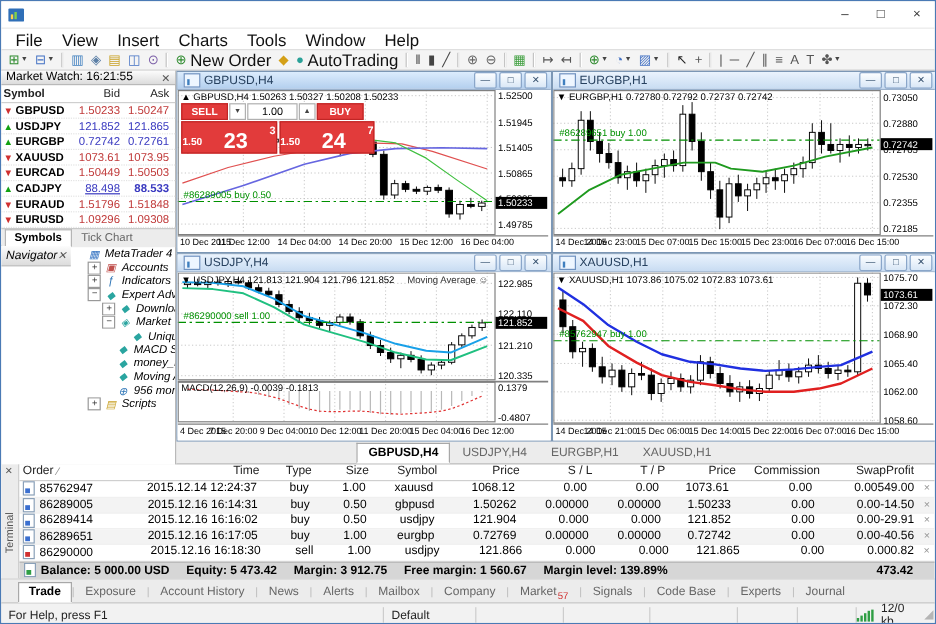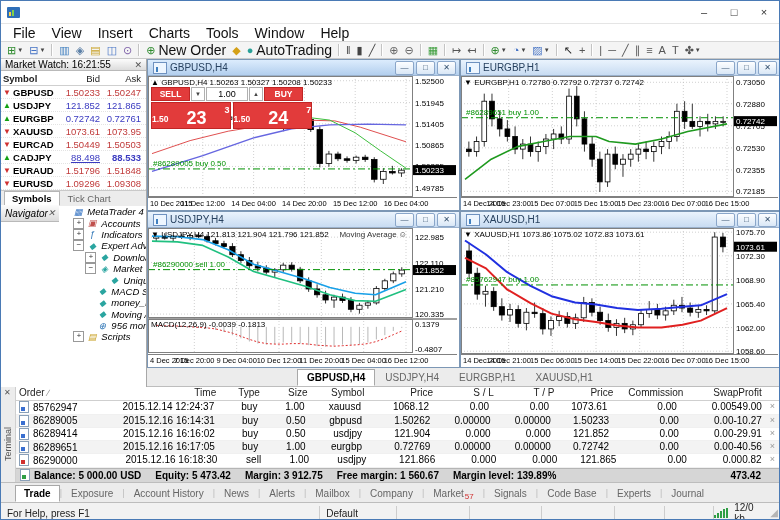--- a/index.html
+++ b/index.html
@@ -931,21 +931,21 @@
           <span class="c-time">2015.12.16 16:14:31</span>
           <span class="c-type">buy</span>
           <span class="c-size">0.50</span>
           <span class="c-symbol">gbpusd</span>
           <span class="c-price">1.50262</span>
           <span class="c-sl">0.00000</span>
           <span class="c-tp">0.00000</span>
           <span class="c-price2">1.50233</span>
           <span class="c-comm">0.00</span>
           <span class="c-swap">0.00</span>
-          <span class="c-profit">-10.27</span>
+          <span class="c-profit">-14.50</span>
           <span class="c-x">×</span>
         </div>
         <div class="trowt">
           <span class="c-order"><span class="doc">
               <span class="dot" style="background: rgb(58, 111, 208);"></span>
             </span>86289414</span>
           <span class="c-time">2015.12.16 16:16:02</span>
           <span class="c-type">buy</span>
           <span class="c-size">0.50</span>
           <span class="c-symbol">usdjpy</span>

